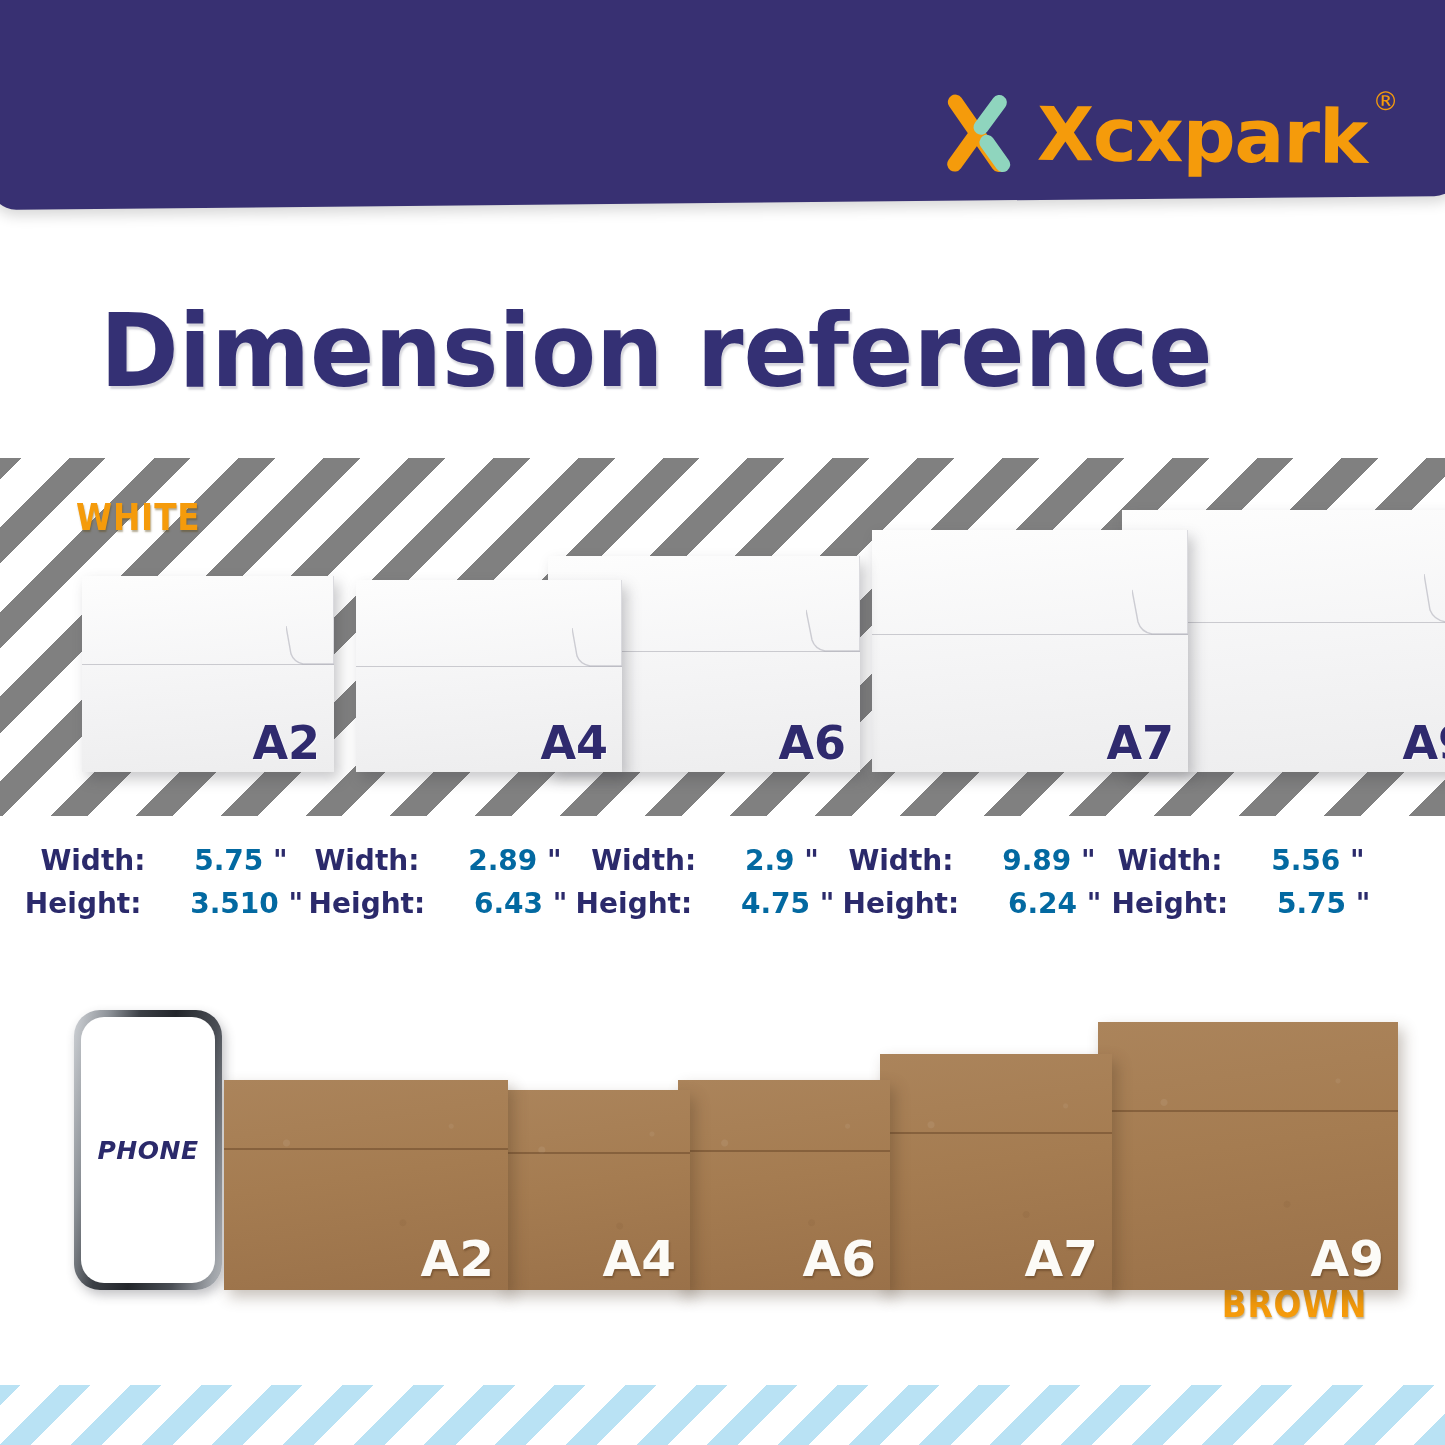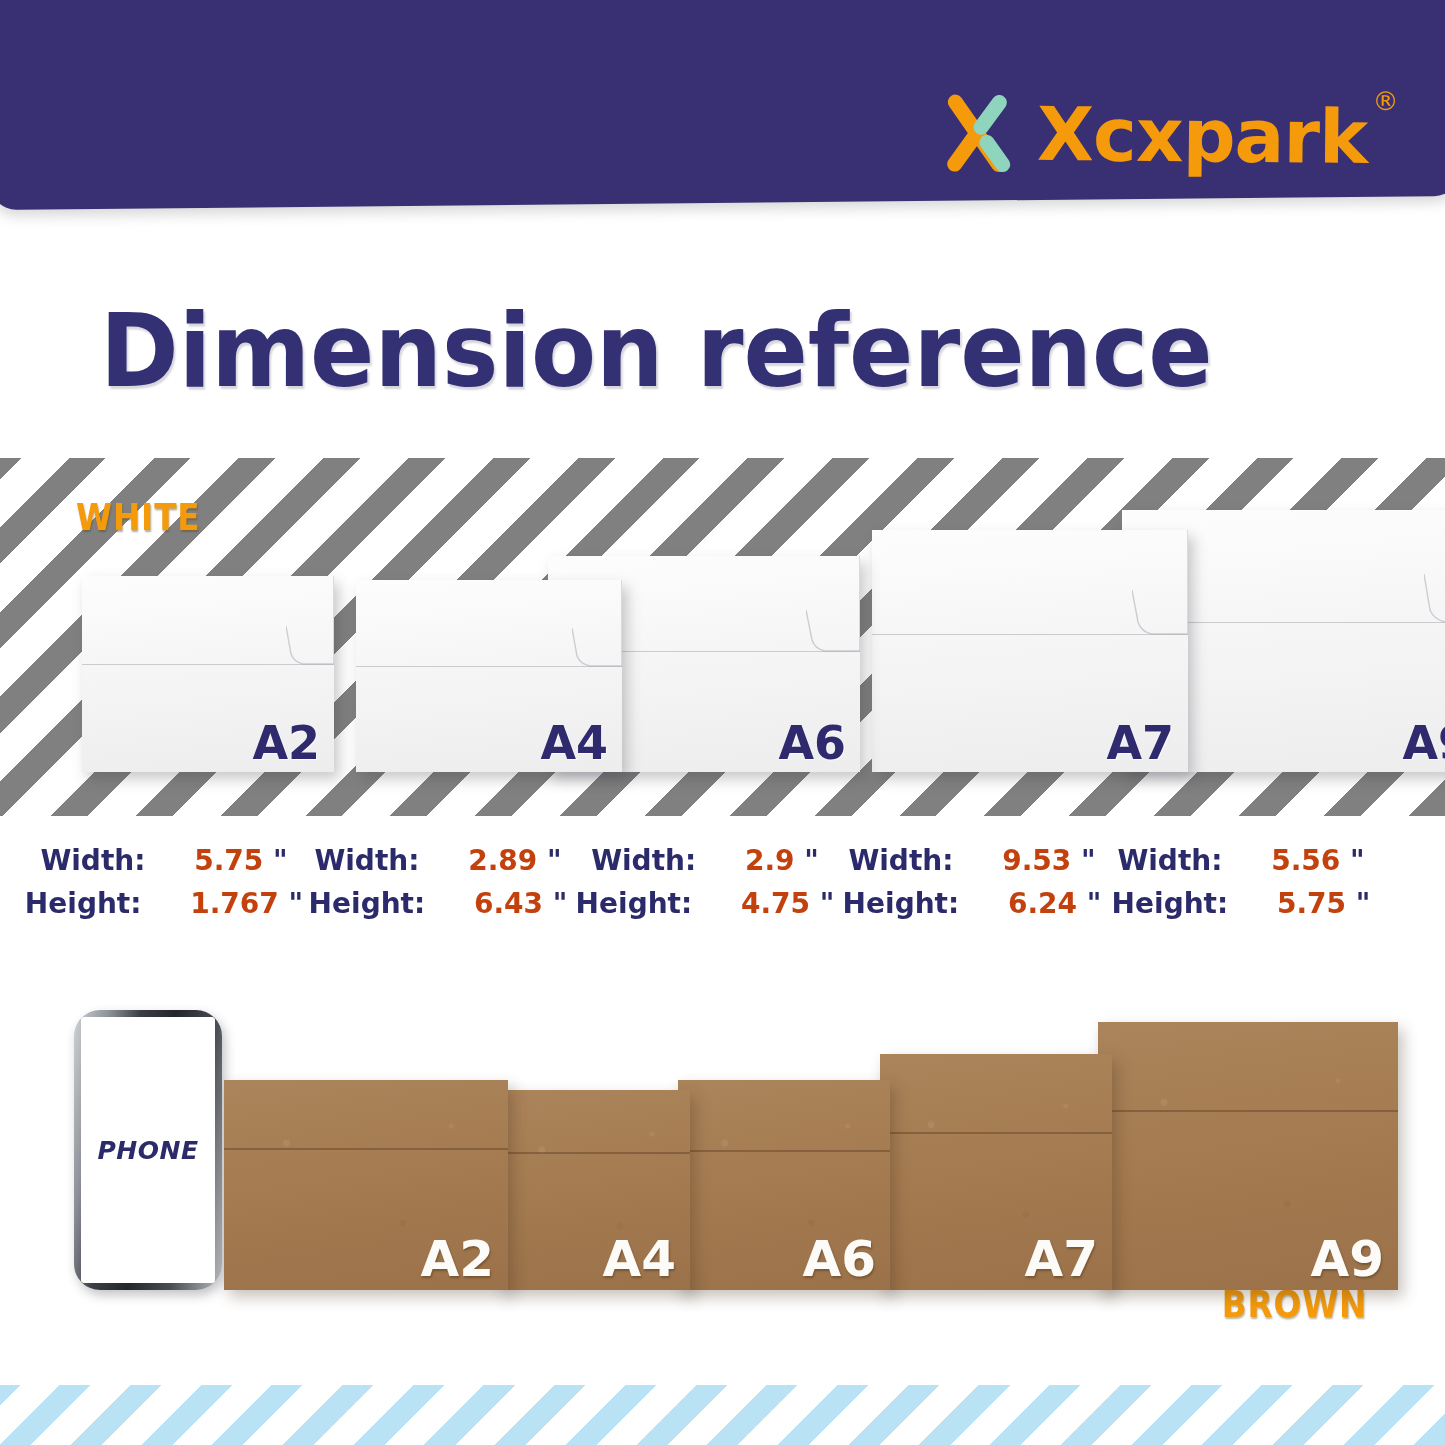--- a/index.html
+++ b/index.html
@@ -102,33 +102,33 @@
   #dimension-rows{
     position:absolute;left:0;top:840px;width:1445px;
     display:flex;
   }
   .dim-col{
     flex:0 0 auto;text-align:center;
     font-family:"DejaVu Sans","Liberation Sans",sans-serif;
     font-weight:bold;font-size:28px;line-height:1.52;
     color:#2B2A6B;white-space:nowrap;
   }
-  .dim-col .v{color:#c2410c;margin-left:39px;}
+  .dim-col .v{color:#0369a1;margin-left:39px;}
   .dim-col .u{color:#2B2A6B;}
 
   
   #phone-device{
     position:absolute;left:74px;top:1010px;width:148px;height:280px;
     border-radius:26px;
     background:linear-gradient(100deg,#cfd2d6 0%,#8d9298 18%,#3b3f45 34%,#23262b 52%,#4a4e55 74%,#b9bdc2 100%);
     padding:7px;box-sizing:border-box;
     box-shadow:3px 5px 11px rgba(50,50,60,.30);
   }
   #phone-screen{
-    width:100%;height:100%;border-radius:3px;background:#ffffff;
+    width:100%;height:100%;border-radius:23px;background:#ffffff;
     display:flex;align-items:center;justify-content:center;
   }
   #phone-screen span{
     font-family:"DejaVu Sans","Liberation Sans",sans-serif;
     font-weight:bold;font-style:italic;font-size:25px;color:#2B2A6B;
     letter-spacing:.5px;
   }
 
   #brown-label{
     position:absolute;right:78px;top:1282px;
@@ -212,21 +212,21 @@
 <div id="dimension-rows">
 
   <div class="dim-col" style="width:280px;margin-left:24px;">
     <div>
       <span>Width:</span>
       <span class="v">5.75</span>
       <span class="u">"</span>
     </div>
     <div>
       <span>Height:</span>
-      <span class="v">1.767</span>
+      <span class="v">3.510</span>
       <span class="u">"</span>
     </div>
   </div>
 
   <div class="dim-col" style="width:268px;">
     <div>
       <span>Width:</span>
       <span class="v">2.89</span>
       <span class="u">"</span>
     </div>
@@ -246,21 +246,21 @@
     <div>
       <span>Height:</span>
       <span class="v">4.75</span>
       <span class="u">"</span>
     </div>
   </div>
 
   <div class="dim-col" style="width:268px;">
     <div>
       <span>Width:</span>
-      <span class="v">9.53</span>
+      <span class="v">9.89</span>
       <span class="u">"</span>
     </div>
     <div>
       <span>Height:</span>
       <span class="v">6.24</span>
       <span class="u">"</span>
     </div>
   </div>
 
   <div class="dim-col" style="width:270px;">

